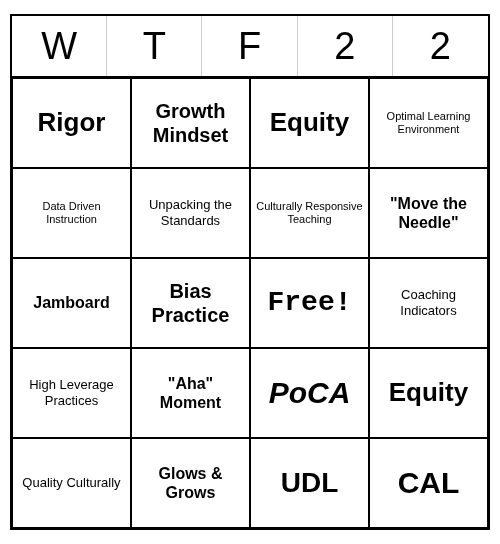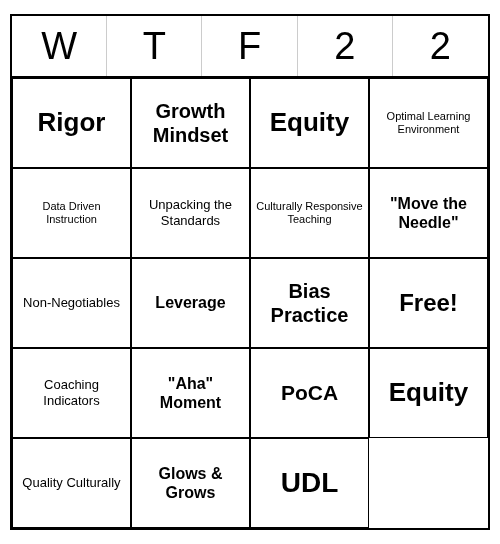--- a/index.html
+++ b/index.html
@@ -63,26 +63,28 @@
       font-size: 16px;
       font-weight: bold;
     }
     .size-sm {
       font-size: 13px;
     }
     .size-xs {
       font-size: 11px;
     }
     .free-cell {
-      font-size: 24px;
+      font-size: 28px;
       font-weight: bold;
+      font-family: Liberation Mono, monospace;
     }
     .poca-cell {
-      font-size: 21px;
+      font-size: 30px;
       font-weight: bold;
+      font-style: italic;
     }
     .cal-cell {
       font-size: 30px;
       font-weight: bold;
     }
     .udl-cell {
       font-size: 28px;
       font-weight: bold;
     }
   </style>
@@ -116,46 +118,49 @@
       <div class="bingo-cell">
         <span class="size-sm">Unpacking the Standards</span>
       </div>
       <div class="bingo-cell">
         <span class="size-xs">Culturally Responsive Teaching</span>
       </div>
       <div class="bingo-cell">
         <span class="size-md">"Move the Needle"</span>
       </div>
       <div class="bingo-cell">
-        <span class="size-sm">Non-Negotiables</span>
-      </div>
-      <div class="bingo-cell">
-        <span class="size-md">Leverage</span>
+        <span class="size-md">Jamboard</span>
       </div>
       <div class="bingo-cell">
         <span class="size-lg">Bias Practice</span>
       </div>
       <div class="bingo-cell">
         <span class="free-cell">Free!</span>
       </div>
       <div class="bingo-cell">
         <span class="size-sm">Coaching Indicators</span>
+      </div>
+      <div class="bingo-cell">
+        <span class="size-sm">High Leverage Practices</span>
       </div>
       <div class="bingo-cell">
         <span class="size-md">"Aha" Moment</span>
       </div>
       <div class="bingo-cell">
         <span class="poca-cell">PoCA</span>
       </div>
       <div class="bingo-cell">
         <span class="size-xl">Equity</span>
       </div>
       <div class="bingo-cell">
         <span class="size-sm">Quality Culturally</span>
       </div>
       <div class="bingo-cell">
         <span class="size-md">Glows &amp; Grows</span>
       </div>
       <div class="bingo-cell">
         <span class="udl-cell">UDL</span>
       </div>
+      <div class="bingo-cell">
+        <span class="cal-cell">CAL</span>
+      </div>
     </div>
 </div>
 
 </body></html>

